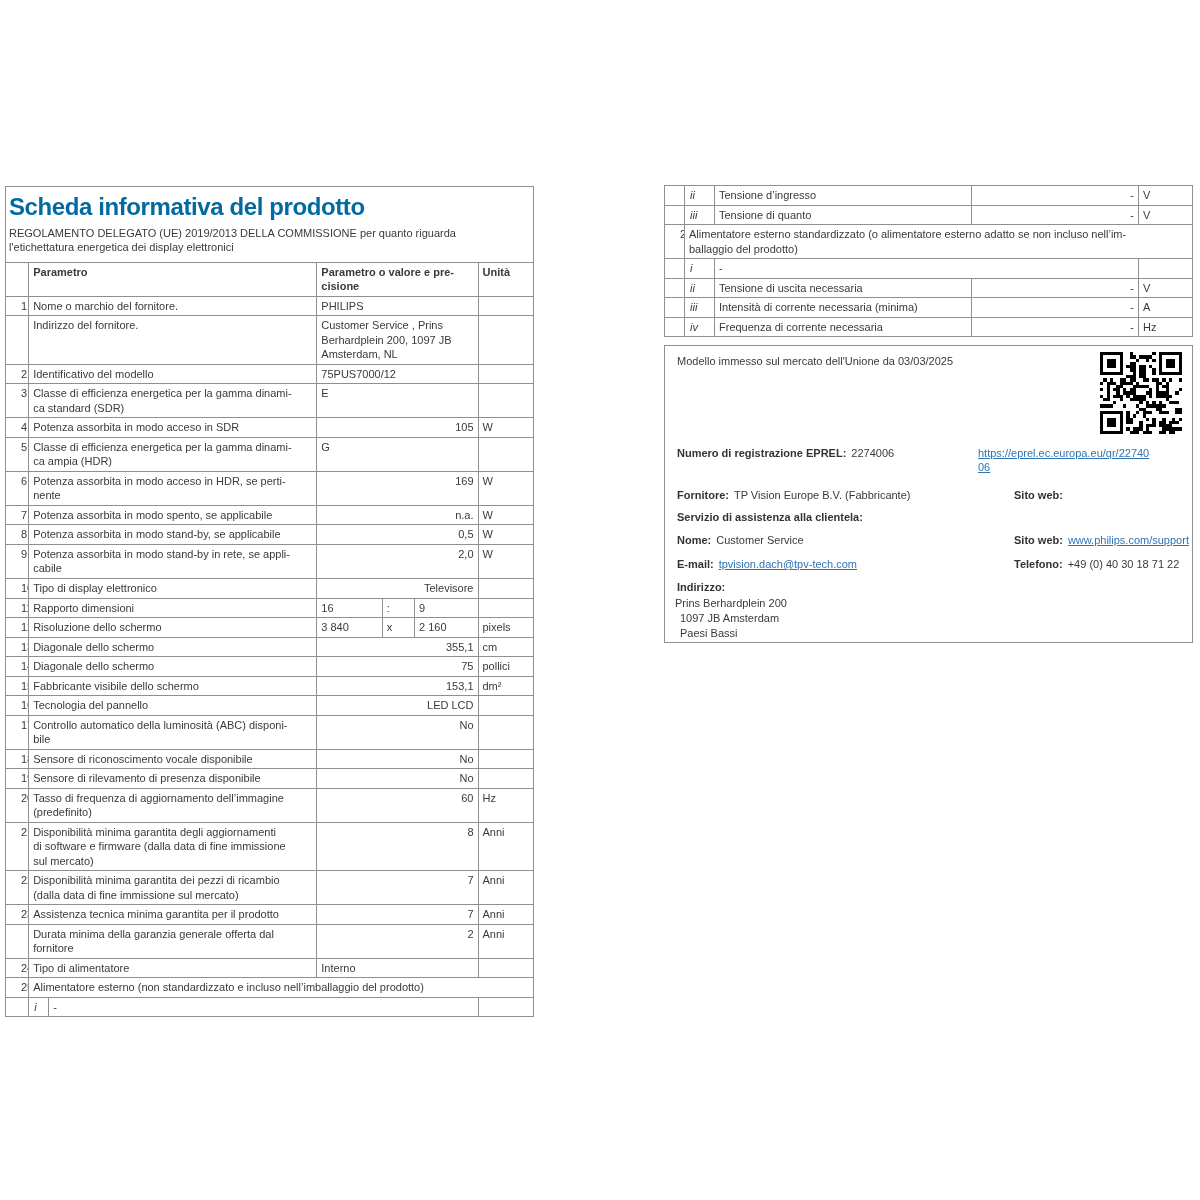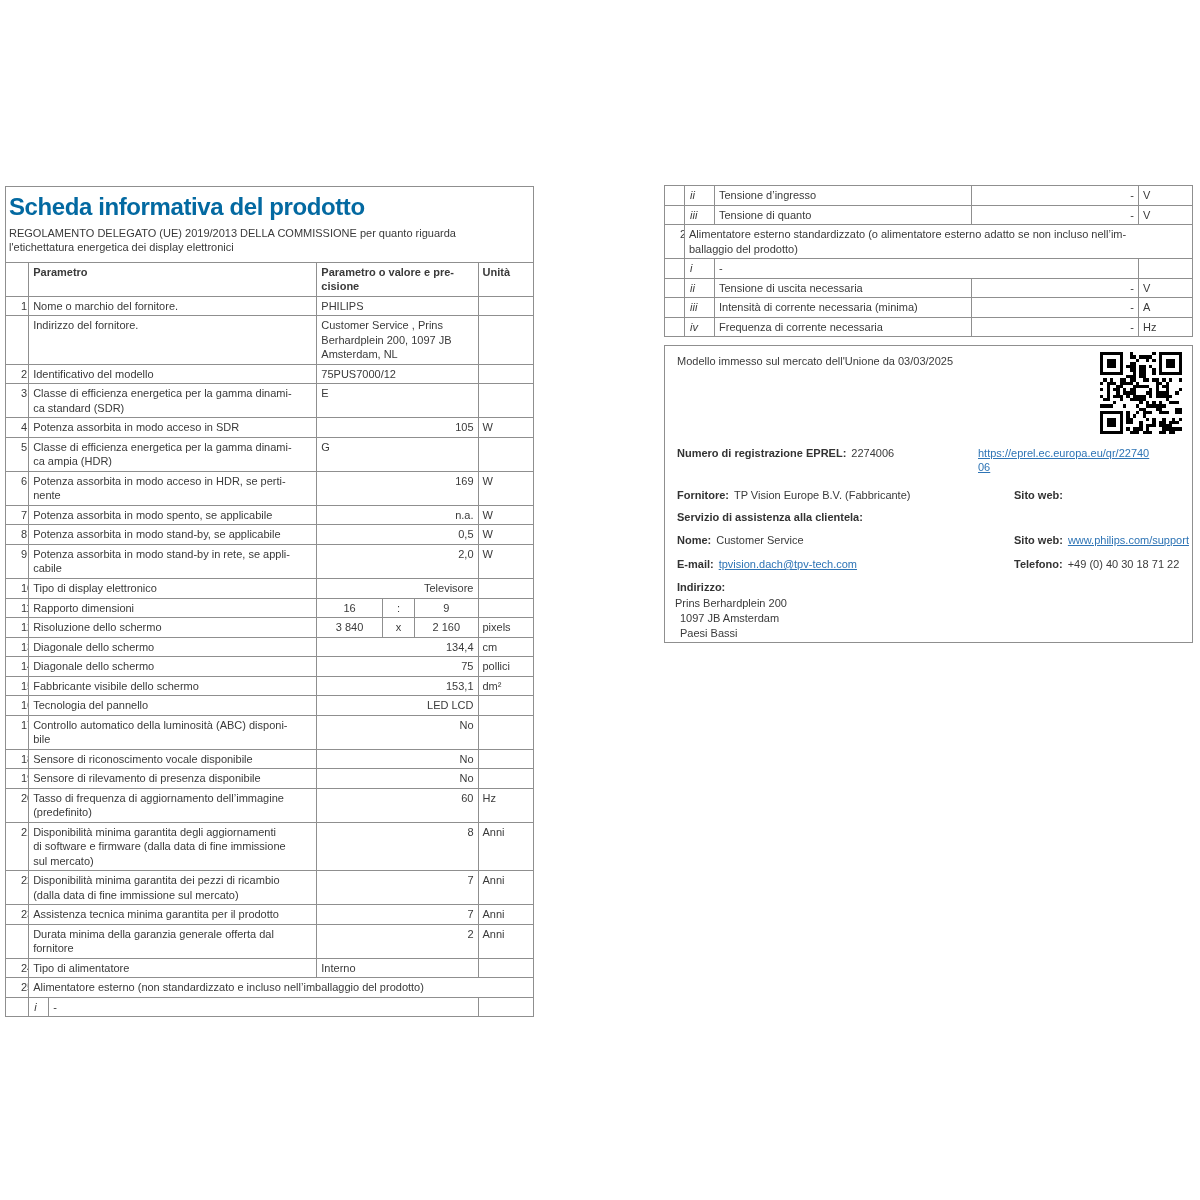--- a/index.html
+++ b/index.html
@@ -22,21 +22,21 @@
     padding:4px 2px 1px 3px;border-bottom:none;
   }
   .subtitle-cell{border-top:none;padding:2px 3px 7px 3px;white-space:pre-line;}
   .hdr{font-weight:bold;}
   .num{text-align:right;padding-right:3px;padding-left:15px;}
   .sub{font-style:italic;padding-left:5px;}
   .param{white-space:pre-line;}
   .merged{white-space:pre-line;}
   .val-l{text-align:left;}
   .val-r{text-align:right;}
-  .val-c{text-align:center;}
+  .val-c{}
 
   .info-box{
     position:absolute;left:664px;top:345px;width:527px;height:296px;
     border:1px solid #8f8f8f;font-size:11px;line-height:1.3;
   }
   .info-row{position:absolute;left:0;width:100%;}
   .info-left{margin-left:12px;text-align:center;}
   .info-right{position:absolute;left:329px;margin-left:20px;}
   .info-box b{color:#333333;}
   .lbl{font-weight:bold;margin-right:5px;}
@@ -163,21 +163,21 @@
           <td class="num">12.</td>
           <td class="param" colspan="2">Risoluzione dello schermo</td>
           <td class="val-c">3 840</td>
           <td class="val-c">x</td>
           <td class="val-c">2 160</td>
           <td>pixels</td>
         </tr>
     <tr>
           <td class="num">13.</td>
           <td class="param" colspan="2">Diagonale dello schermo</td>
-          <td class="val-r" colspan="3">134,4</td>
+          <td class="val-r" colspan="3">355,1</td>
           <td>cm</td>
         </tr>
     <tr>
           <td class="num">14.</td>
           <td class="param" colspan="2">Diagonale dello schermo</td>
           <td class="val-r" colspan="3">75</td>
           <td>pollici</td>
         </tr>
     <tr>
           <td class="num">15.</td>

